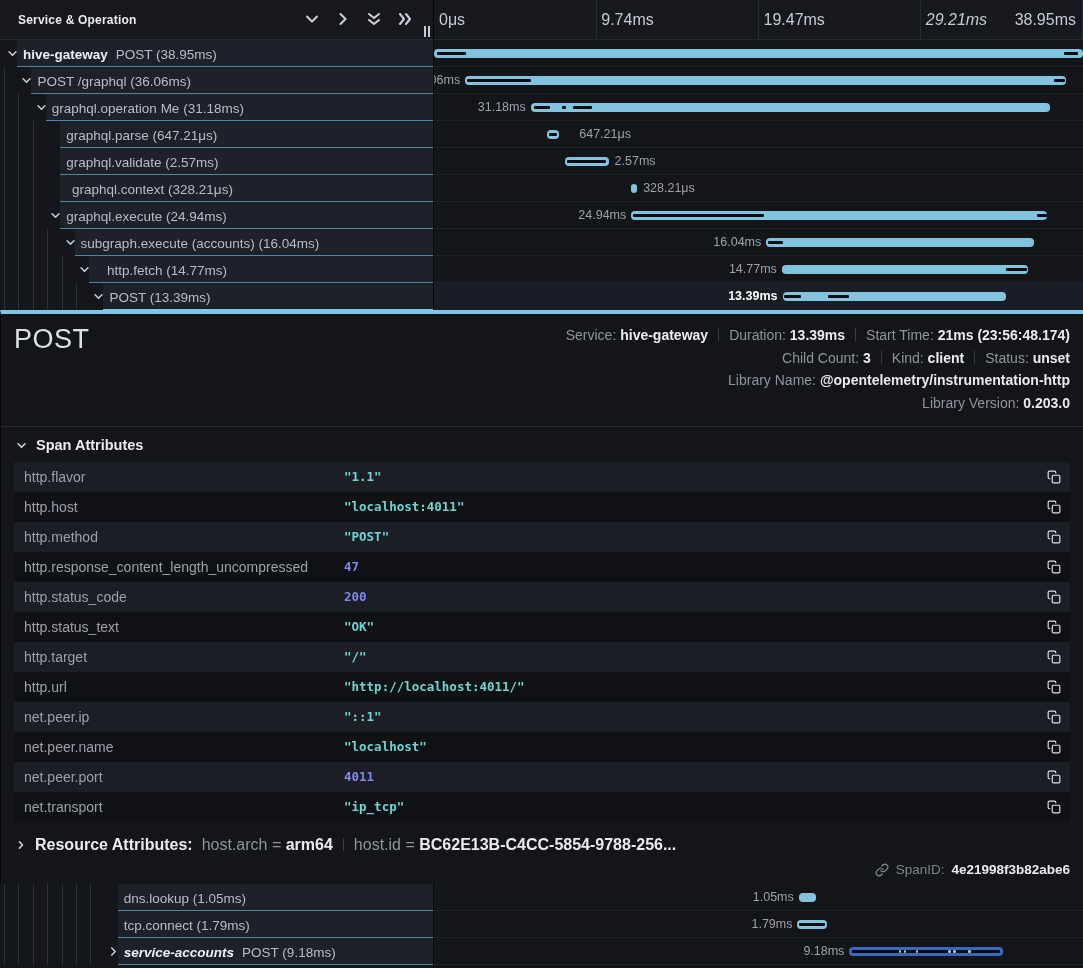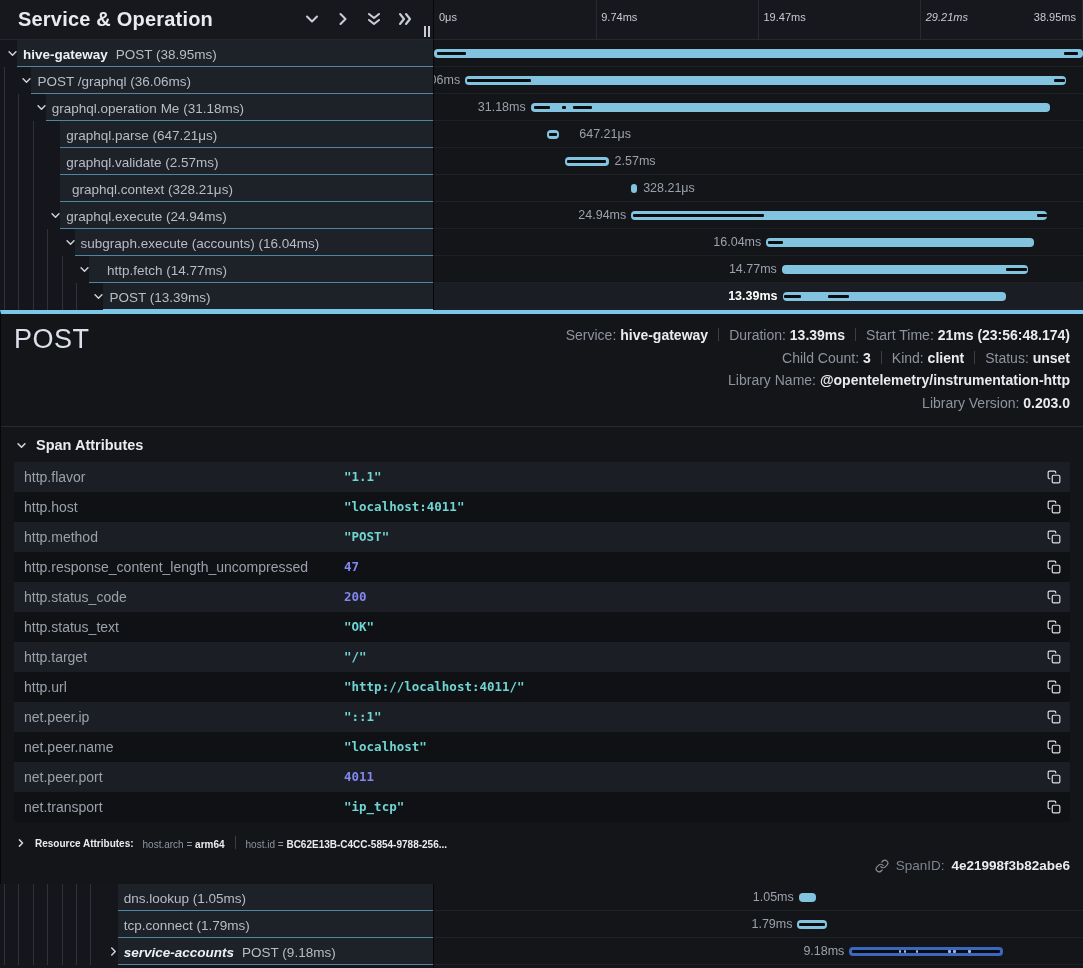--- a/index.html
+++ b/index.html
@@ -2,29 +2,29 @@
 <html><head>
 <meta charset="utf-8">
 <style>
   html,body{margin:0;padding:0;background:#0b0d10;}
   .app{position:relative;width:1083px;height:968px;overflow:hidden;background:#0e1014;
        font-family:"Liberation Sans",sans-serif;-webkit-font-smoothing:antialiased;}
   
   .topbar{display:flex;height:40px;}
   .left-head{position:relative;width:433px;box-sizing:border-box;background:#16181d;
              border-bottom:1px solid #25282e;display:flex;align-items:center;padding-left:18px;}
-  .lh-title{font-size:20px;font-weight:bold;color:#e9ebf1;letter-spacing:.2px;}
+  .lh-title{font-size:12px;font-weight:bold;color:#e9ebf1;letter-spacing:.2px;}
   .lh-icons{position:absolute;right:20px;top:11px;display:flex;gap:15px;color:#c9cdd6;}
   .lh-icons .ic{width:16px;height:16px;cursor:pointer;}
   .lh-icons svg{display:block;width:16px;height:16px;}
   .resize-handle{position:absolute;right:3px;bottom:2px;display:flex;gap:2px;cursor:col-resize;}
   .resize-handle i{display:block;width:2px;height:11px;background:#c7cbd3;}
   .axis{flex:1;position:relative;box-sizing:border-box;background:#16181d;
         border-bottom:1px solid #25282e;border-left:1px solid #060708;}
-  .tick{position:absolute;top:11px;font-size:11px;color:#c6cbd3;white-space:nowrap;}
+  .tick{position:absolute;top:11px;font-size:16px;color:#c6cbd3;white-space:nowrap;}
   .tick.t0{left:5px;} .tick.t1{left:calc(25% + 5px);} .tick.t2{left:calc(50% + 5px);}
   .tick.t3{left:calc(75% + 5px);font-style:italic;} .tick.t4{right:7px;}
   
   .grid{background-image:
     linear-gradient(#272b31,#272b31),linear-gradient(#272b31,#272b31),
     linear-gradient(#272b31,#272b31),linear-gradient(#272b31,#272b31);
     background-repeat:no-repeat;
     background-size:1px 100%,1px 100%,1px 100%,1px 100%;
     background-position:25% 0,50% 0,75% 0,100% 0;}
   
@@ -73,21 +73,21 @@
   .attr-row{position:relative;height:30px;line-height:30px;}
   .attr-row:nth-child(odd){background:#1b1e24;}
   .attr-row:nth-child(even){background:#0f1115;}
   .attr-key{position:absolute;left:10px;font-size:14px;color:#9aa1ab;white-space:nowrap;}
   .attr-val{position:absolute;left:330px;font-family:"DejaVu Sans Mono",monospace;
             font-size:12.5px;font-weight:bold;white-space:nowrap;}
   .attr-val.string{color:#6fd5d3;}
   .attr-val.number{color:#8288f0;}
   .attr-copy{position:absolute;right:9px;top:8px;width:14px;height:14px;color:#dfe2e8;cursor:pointer;}
   .attr-copy svg{display:block;width:14px;height:14px;}
-  .d-resource{margin-top:14px;display:flex;align-items:center;gap:9px;font-size:10px;
+  .d-resource{margin-top:14px;display:flex;align-items:center;gap:9px;font-size:16px;
               color:#8e949e;padding-left:2px;cursor:pointer;}
   .d-resource .ic{width:10px;height:10px;color:#cfd3da;flex:none;}
   .d-resource svg{display:block;width:10px;height:10px;}
   .res-title{font-weight:bold;color:#e9ebef;}
   .res-pairs{white-space:nowrap;overflow:hidden;}
   .res-pairs .rv{font-weight:bold;color:#e9ebef;}
   .res-pairs .sep{display:inline-block;width:1px;height:13px;background:#3a3e45;
                   margin:0 10px;vertical-align:-1px;}
   .d-spanid{margin-top:8px;display:flex;justify-content:flex-end;align-items:center;gap:7px;
             font-size:13.5px;color:#7e848d;}

